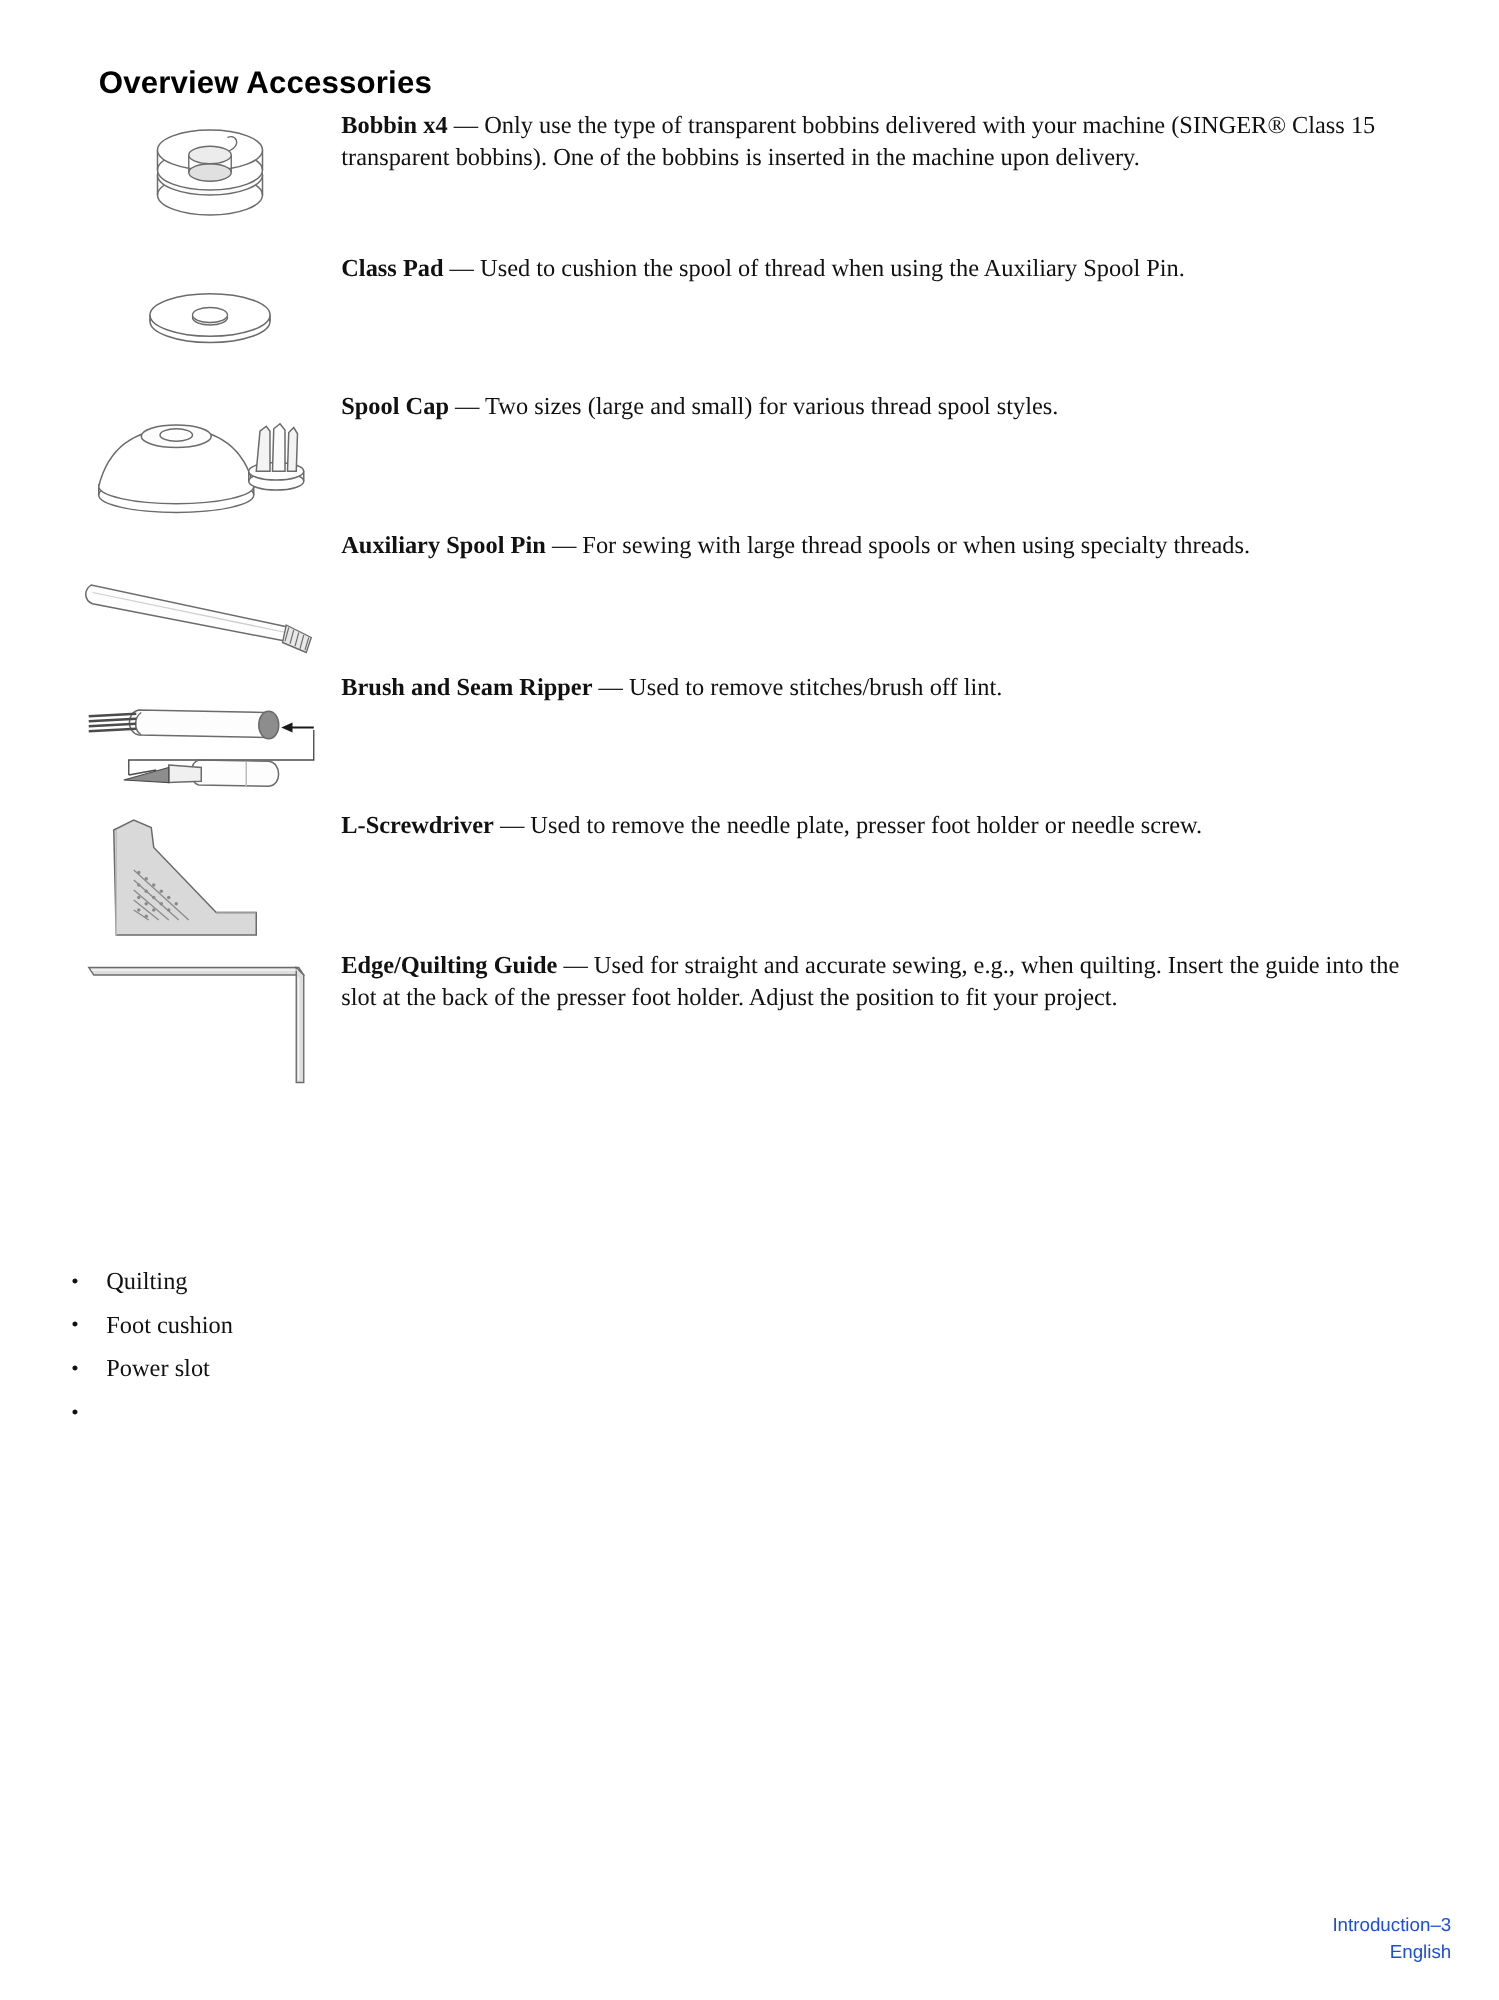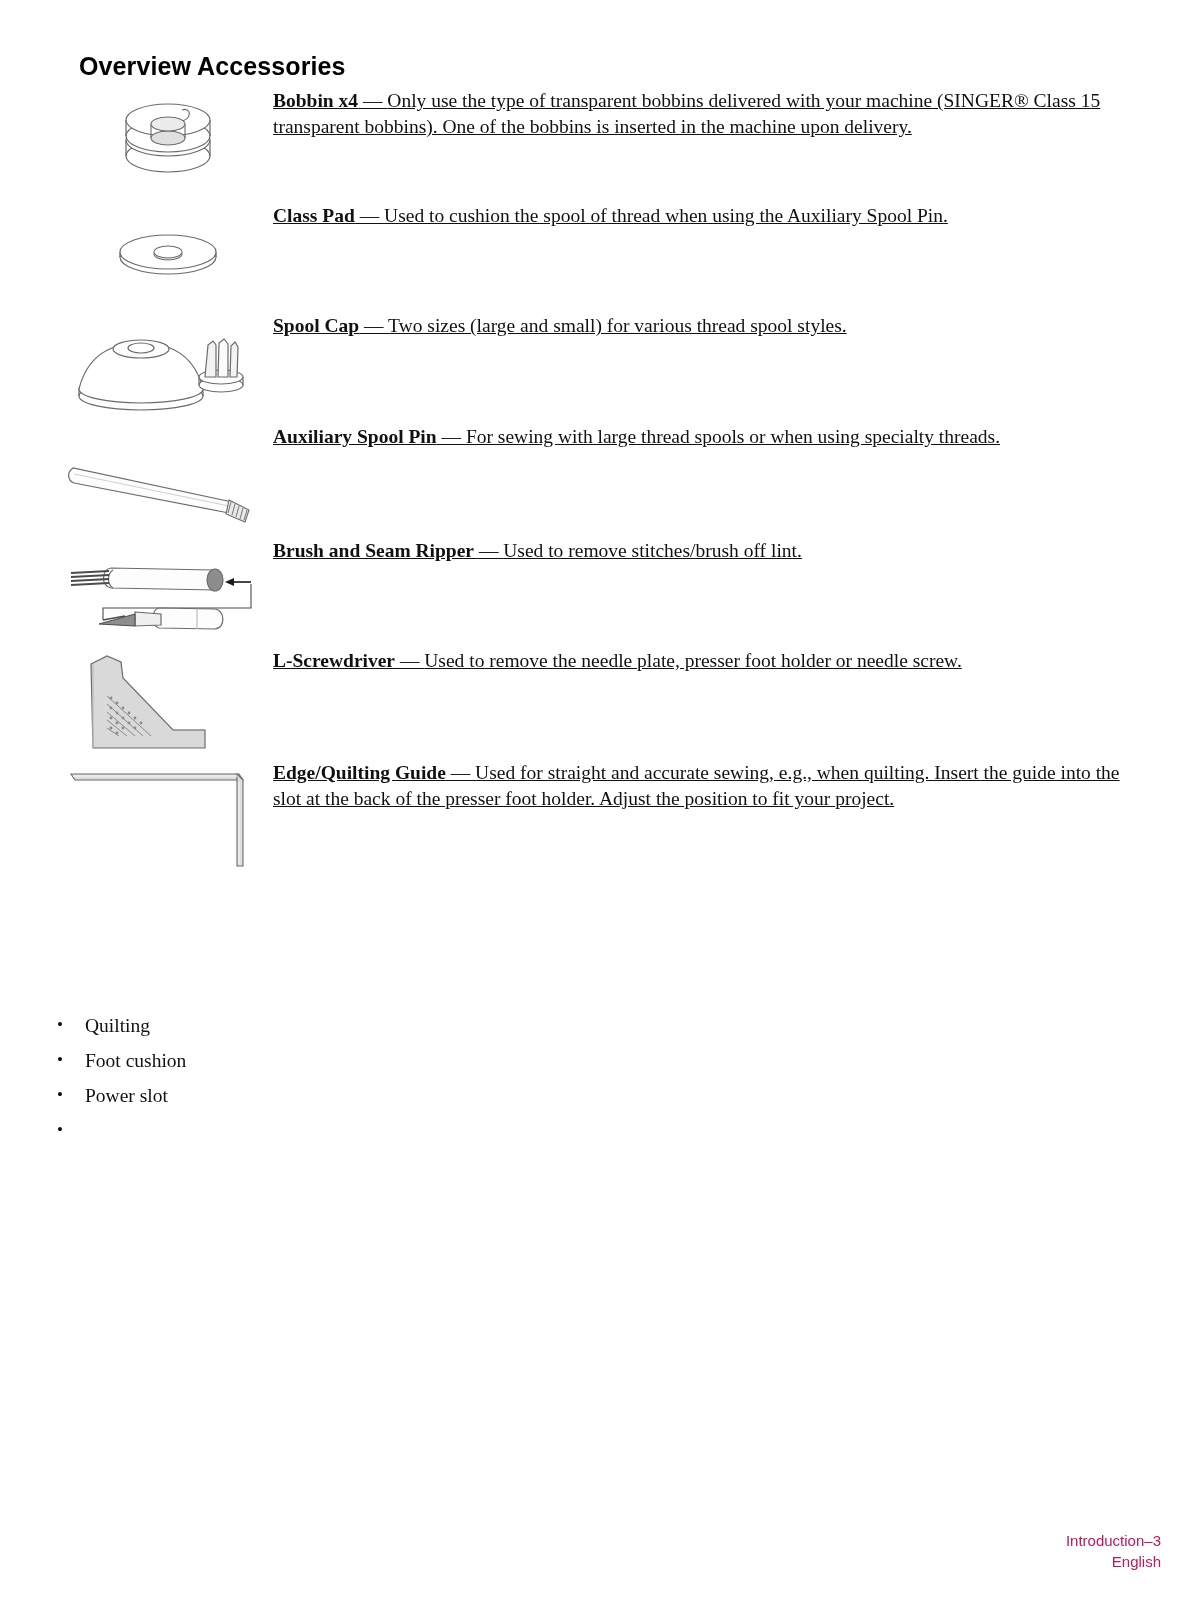--- a/index.html
+++ b/index.html
@@ -45,21 +45,20 @@
   }
   .acc-text {
     position: absolute;
     left: 218px;
     width: 865px;
     font-family: "Liberation Serif", serif;
     font-size: 19.5px;
     line-height: 26px;
     text-align: left;
     color: #111;
-    text-decoration: underline;
   }
   .acc-text b {
     font-weight: bold;
   }
 
   
   #row-bobbin   { top: 88px; }
   #row-felt     { top: 203px; }
   #row-spoolcap { top: 313px; }
   #row-spoolpin { top: 424px; }
@@ -112,21 +111,21 @@
 
   
   .footer {
     position: absolute;
     right: 38px;
     bottom: 28px;
     text-align: right;
     font-family: "Liberation Sans", sans-serif;
     font-size: 15px;
     line-height: 21px;
-    color: #be185d;
+    color: #1d4ed8;
   }
 
   svg { display: block; }
 </style>
 </head>
 <body>
 
 <div class="page">
 
   <div class="section-title" id="title-overview">Overview Accessories</div>

